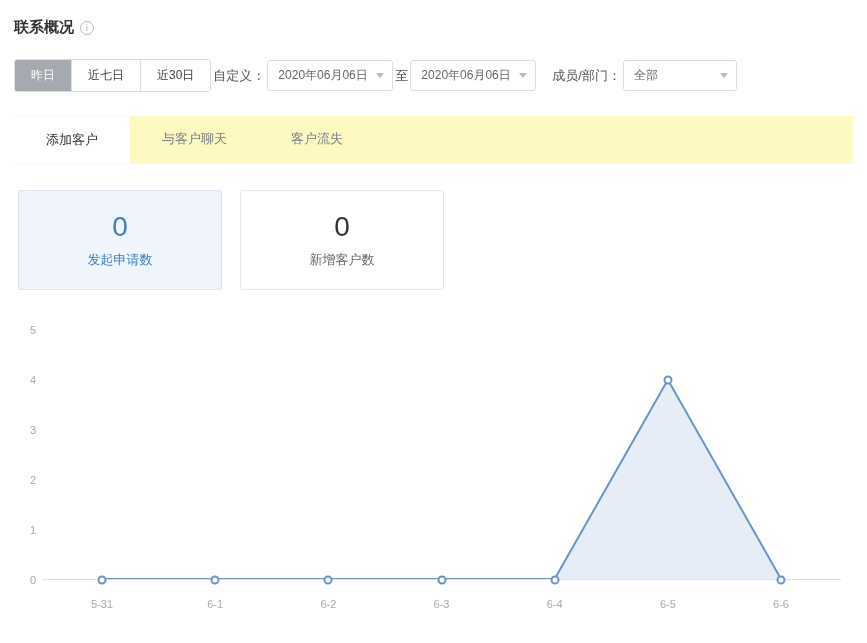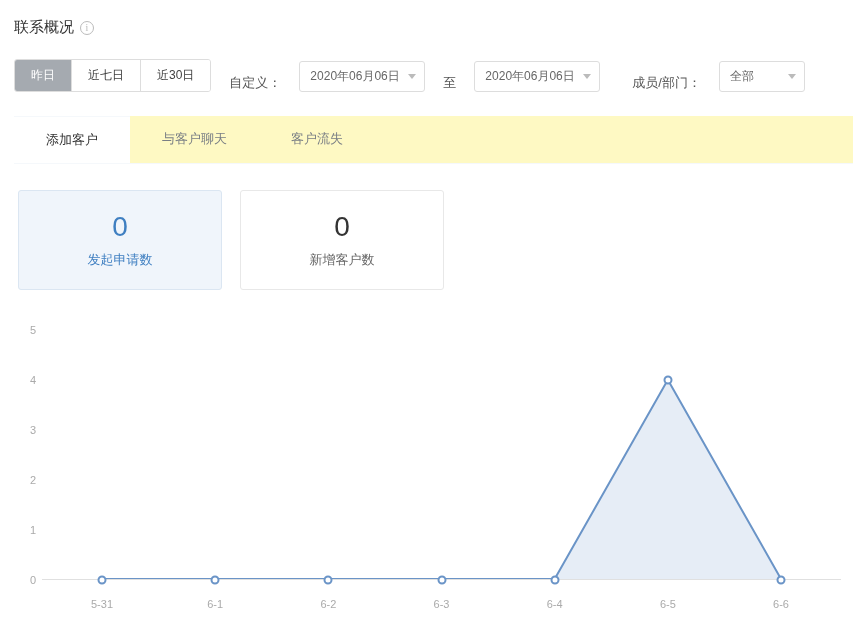--- a/index.html
+++ b/index.html
@@ -12,39 +12,39 @@
       padding: 18px 14px 10px 14px;
     }
     .page-title-row {
       display: flex;
       align-items: center;
       gap: 6px;
       margin-bottom: 22px;
     }
     .page-title {
       font-size: 15px;
-      font-weight: 400;
+      font-weight: 700;
       color: #333;
     }
     .info-icon {
       width: 14px;
       height: 14px;
       border: 1px solid #bbb;
       border-radius: 50%;
       display: inline-flex;
       align-items: center;
       justify-content: center;
       font-size: 10px;
       color: #bbb;
       font-family: Georgia, serif;
     }
     .toolbar {
       display: flex;
-      align-items: flex-end;
-      gap: 18px;
+      align-items: center;
+      gap: 2px;
       margin-bottom: 24px;
     }
     .seg {
       display: flex;
       border: 1px solid #ddd;
       border-radius: 3px;
       overflow: hidden;
     }
     .seg-btn {
       background: #fff;
@@ -71,21 +71,21 @@
       border: 1px solid #ddd;
       border-radius: 3px;
       padding: 6px 8px 6px 10px;
       font-size: 12px;
       color: #666;
       background: #fff;
       cursor: pointer;
       gap: 8px;
     }
     .date-picker { width: 126px; }
-    .select { width: 86px; }
+    .select { width: 114px; }
     .caret-down {
       width: 0; height: 0;
       border-left: 4px solid transparent;
       border-right: 4px solid transparent;
       border-top: 5px solid #bbb;
     }
     .tabs {
       display: flex;
       background: #fef9c3;
       border-bottom: 1px solid #f5f8fb;

